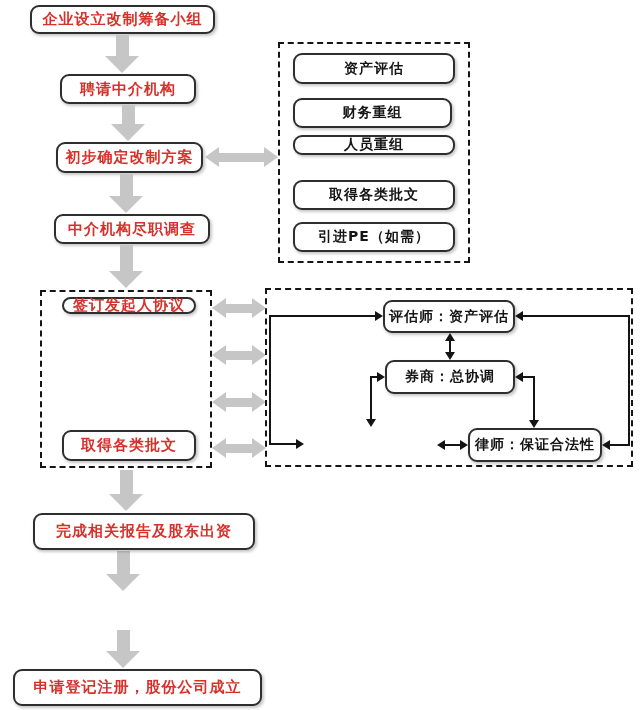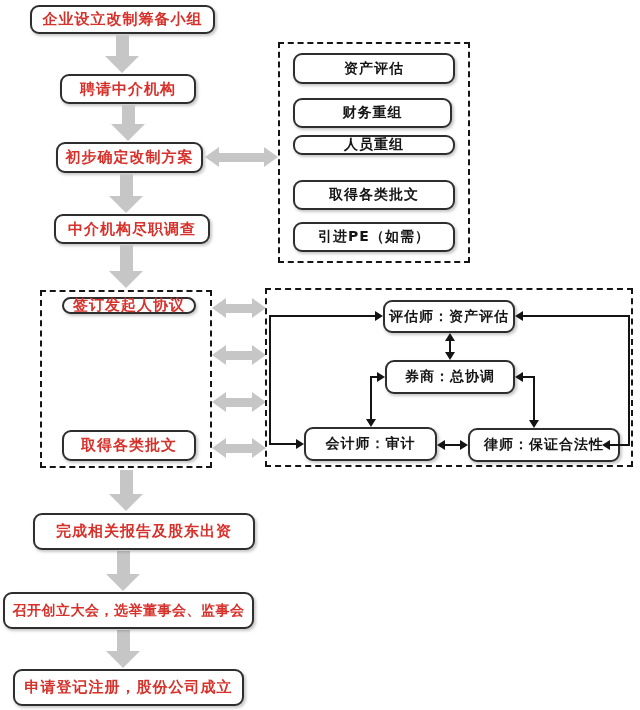--- a/index.html
+++ b/index.html
@@ -116,22 +116,21 @@
   </div>
 
   <div class="dashed" style="left:40px;top:290px;width:172px;height:178px">
     <div class="node red" style="left:20px;top:5px;width:134px;height:17px">签订发起人协议</div>
     <div class="node red" style="left:20px;top:138px;width:134px;height:31px">取得各类批文</div>
   </div>
 
   <div class="dashed" style="left:265px;top:288px;width:368px;height:179px">
     <div class="node blk" style="left:116px;top:10px;width:132px;height:33px">评估师：资产评估</div>
     <div class="node blk" style="left:118px;top:70px;width:130px;height:34px">券商：总协调</div>
-    <div class="node blk" style="left:37px;top:137px;width:133px;height:34px">会计师：审计</div>
-    <div class="node blk" style="left:201px;top:138px;width:152px;height:34px">律师：保证合法性</div>
+    <div class="node blk" style="left:201px;top:138px;width:134px;height:34px">律师：保证合法性</div>
 
     <div class="kline" style="left:2px;top:25px;width:2px;height:130px"></div>
     <div class="kline" style="left:2px;top:25px;width:106px;height:2px"></div>
     <div class="ktri right" style="left:108px;top:21px"></div>
     <div class="kline" style="left:2px;top:153px;width:27px;height:2px"></div>
     <div class="ktri right" style="left:29px;top:149px"></div>
 
     <div class="kline" style="left:361px;top:25px;width:2px;height:131px"></div>
     <div class="kline" style="left:256px;top:25px;width:107px;height:2px"></div>
     <div class="ktri left" style="left:248px;top:21px"></div>
@@ -151,16 +150,15 @@
     <div class="kline" style="left:256px;top:86px;width:12px;height:2px"></div>
     <div class="kline" style="left:266px;top:86px;width:2px;height:44px"></div>
     <div class="ktri down" style="left:262px;top:130px"></div>
 
     <div class="ktri left" style="left:170px;top:150px"></div>
     <div class="kline" style="left:178px;top:154px;width:15px;height:2px"></div>
     <div class="ktri right" style="left:193px;top:150px"></div>
   </div>
 
   <div class="node red" style="left:33px;top:513px;width:222px;height:37px">完成相关报告及股东出资</div>
-  <div class="node red small" style="left:3px;top:592px;width:251px;height:37px">召开创立大会，选举董事会、监事会</div>
-  <div class="node red" style="left:13px;top:669px;width:231px;height:37px">申请登记注册，股份公司成立</div>
+  <div class="node red" style="left:13px;top:669px;width:249px;height:37px">申请登记注册，股份公司成立</div>
 
 </div>
 
 </body></html>

